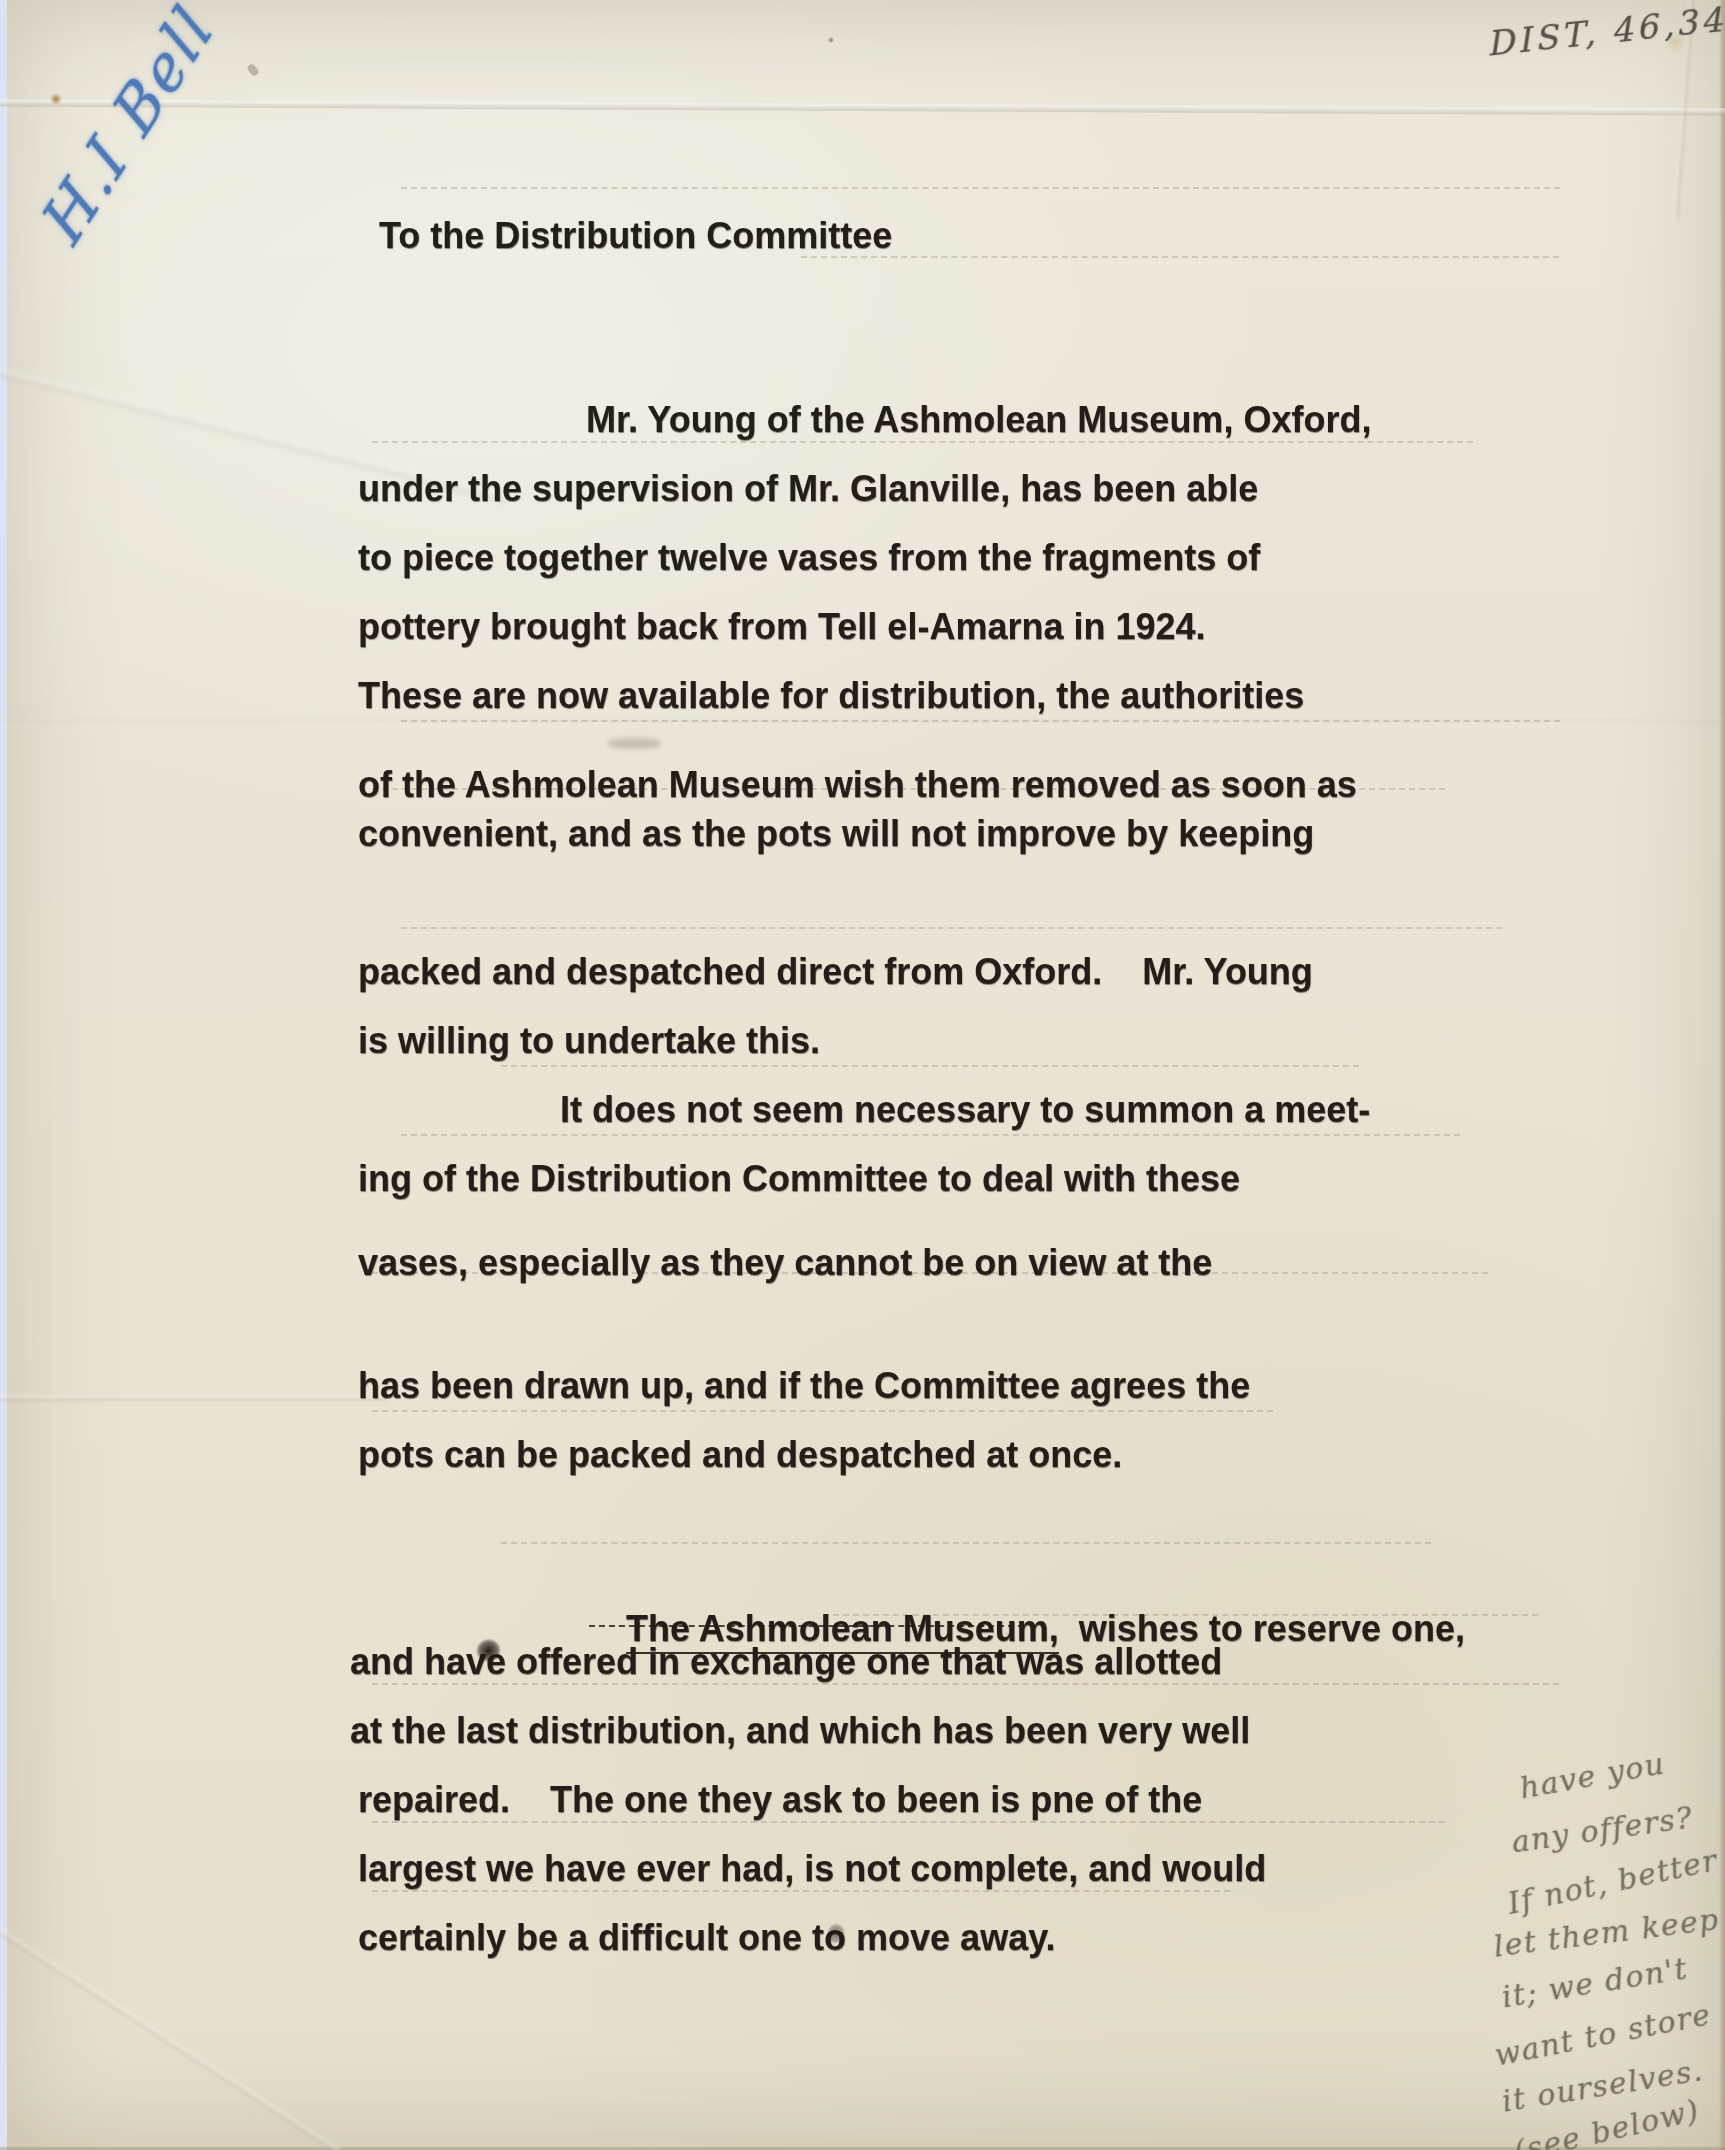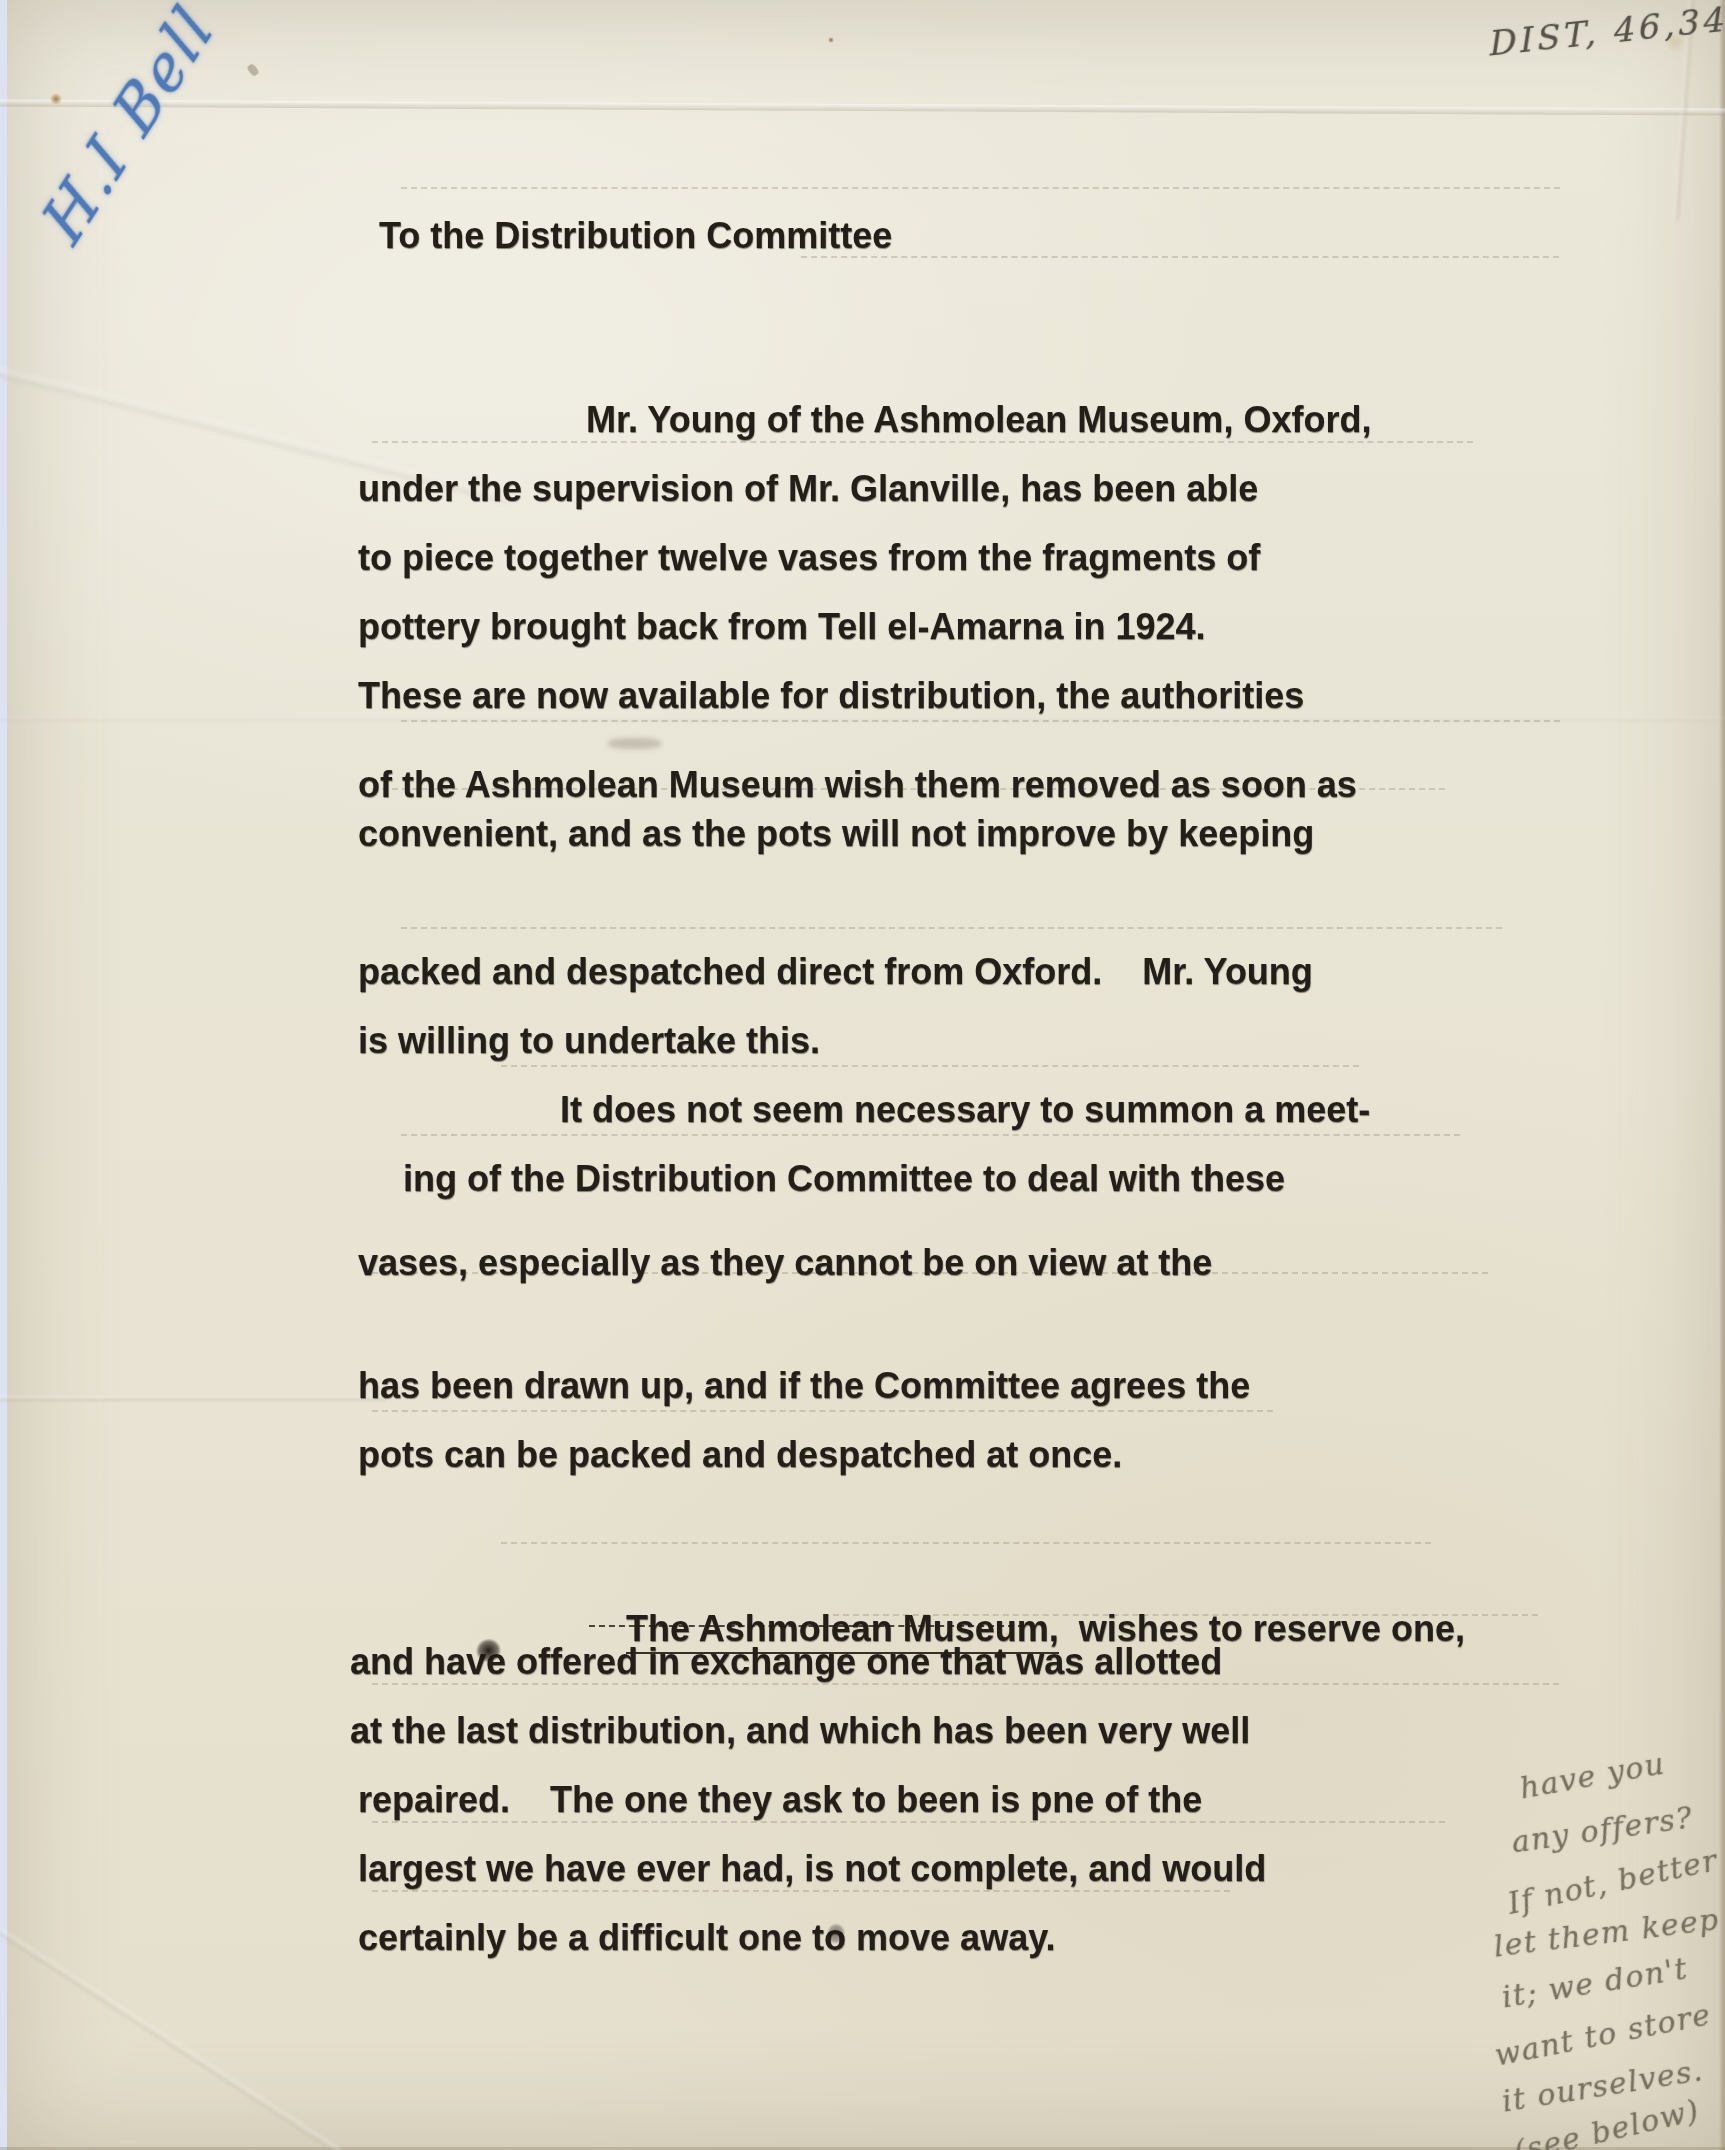--- a/index.html
+++ b/index.html
@@ -121,21 +121,21 @@
   <div class="typed" style="left:358px;top:471px;">under the supervision of Mr. Glanville, has been able</div>
   <div class="typed" style="left:358px;top:540px;">to piece together twelve vases from the fragments of</div>
   <div class="typed" style="left:358px;top:609px;">pottery brought back from Tell el-Amarna in 1924.</div>
   <div class="typed" style="left:358px;top:678px;">These are now available for distribution, the authorities</div>
   <div class="typed" style="left:358px;top:747px;margin-top:20px;">of the Ashmolean Museum wish them removed as soon as</div>
   <div class="typed" style="left:358px;top:816px;">convenient, and as the pots will not improve by keeping</div>
   <div class="typed" style="left:358px;top:954px;">packed and despatched direct from Oxford.    Mr. Young</div>
   <div class="typed" style="left:358px;top:1023px;">is willing to undertake this.</div>
 
   <div class="typed" style="left:560px;top:1092px;">It does not seem necessary to summon a meet-</div>
-  <div class="typed" style="left:358px;top:1161px;margin-left:45px;">ing of the Distribution Committee to deal with these</div>
+  <div class="typed" style="left:358px;top:1161px;">ing of the Distribution Committee to deal with these</div>
   <div class="typed" style="left:358px;top:1230px;margin-top:15px;">vases, especially as they cannot be on view at the</div>
   <div class="typed" style="left:358px;top:1368px;">has been drawn up, and if the Committee agrees the</div>
   <div class="typed" style="left:358px;top:1437px;">pots can be packed and despatched at once.</div>
 
   <div class="typed" style="left:586px;top:1575px;">
     <span class="underline-solid">The Ashmolean Museum,</span><span>  wishes to reserve one,</span>
   </div>
   <div class="dashed-underline" style="left:589px;top:1625px;width:435px;"></div>
 
   <div class="typed" style="left:350px;top:1644px;">and have offered in exchange one that was allotted</div>

